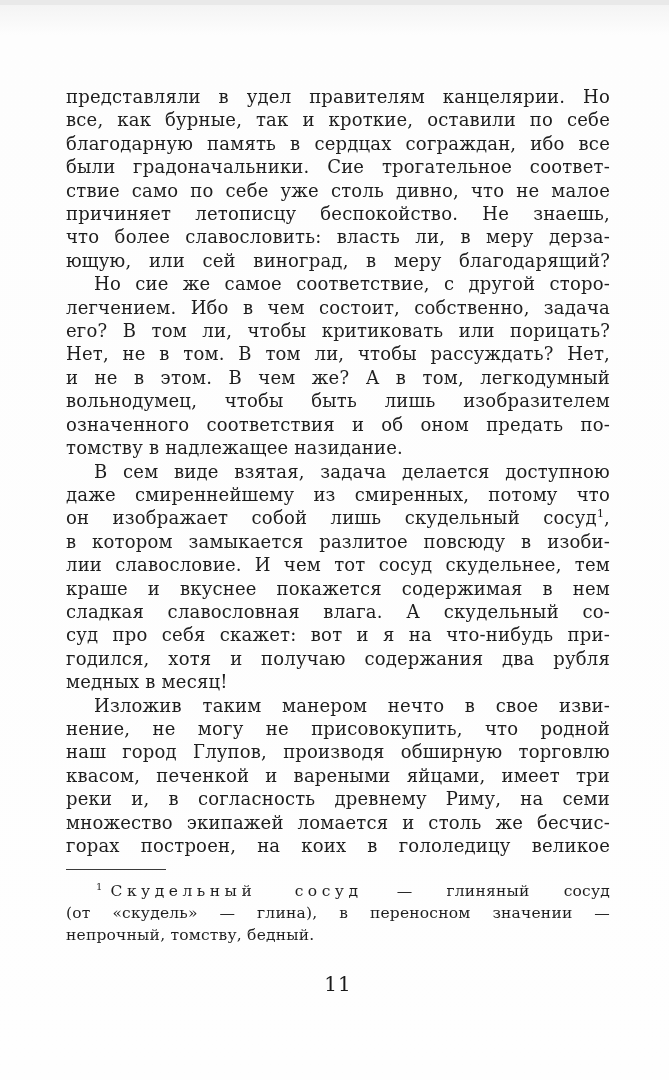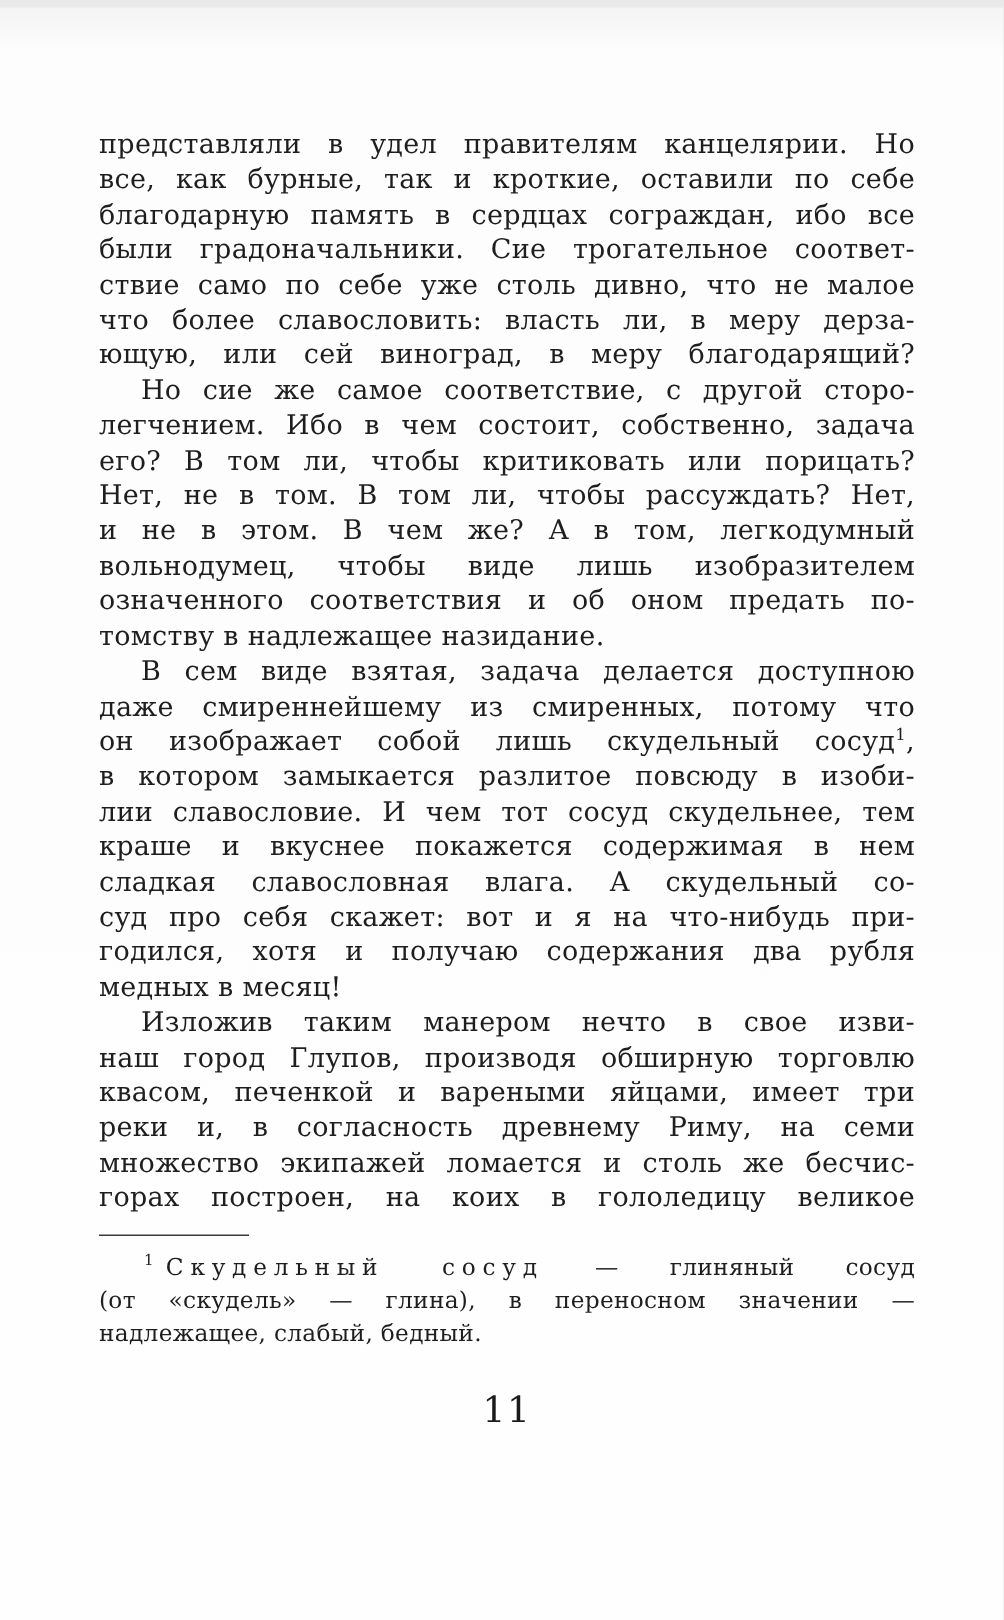--- a/index.html
+++ b/index.html
@@ -64,77 +64,79 @@
   .fn-term { letter-spacing: 4.5px; }
   sup.fn-marker {
     font-size: 10px;
     line-height: 0;
     vertical-align: super;
     margin-right: 8px;
   }
   .page-number {
     margin-top: 26px;
     text-align: center;
-    font-size: 24px;
+    font-size: 20px;
     letter-spacing: 1px;
     color: #1a1a1a;
   }
 </style>
 </head>
 <body>
 
 <div class="page">
   <div class="column">
 
     <div class="para">
       <div class="line">представляли в удел правителям канцелярии. Но</div>
       <div class="line">все, как бурные, так и кроткие, оставили по себе</div>
       <div class="line">благодарную память в сердцах сограждан, ибо все</div>
       <div class="line">были градоначальники. Сие трогательное соответ-</div>
       <div class="line">ствие само по себе уже столь дивно, что не малое</div>
+      <div class="line">причиняет летописцу беспокойство. Не знаешь,</div>
       <div class="line">что более славословить: власть ли, в меру дерза-</div>
       <div class="line">ющую, или сей виноград, в меру благодарящий?</div>
     </div>
 
     <div class="para">
       <div class="line indent">Но сие же самое соответствие, с другой сторо-</div>
       <div class="line">легчением. Ибо в чем состоит, собственно, задача</div>
       <div class="line">его? В том ли, чтобы критиковать или порицать?</div>
       <div class="line">Нет, не в том. В том ли, чтобы рассуждать? Нет,</div>
       <div class="line">и не в этом. В чем же? А в том, легкодумный</div>
-      <div class="line">вольнодумец, чтобы виде лишь изобразителем</div>
+      <div class="line">вольнодумец, чтобы быть лишь изобразителем</div>
       <div class="line">означенного соответствия и об оном предать по-</div>
       <div class="line last">томству в надлежащее назидание.</div>
     </div>
 
     <div class="para">
       <div class="line indent">В сем виде взятая, задача делается доступною</div>
       <div class="line">даже смиреннейшему из смиренных, потому что</div>
       <div class="line"><span>он изображает собой лишь скудельный сосуд</span><sup class="fnref">1</sup><span>,</span></div>
       <div class="line">в котором замыкается разлитое повсюду в изоби-</div>
       <div class="line">лии славословие. И чем тот сосуд скудельнее, тем</div>
       <div class="line">краше и вкуснее покажется содержимая в нем</div>
       <div class="line">сладкая славословная влага. А скудельный со-</div>
       <div class="line">суд про себя скажет: вот и я на что-нибудь при-</div>
       <div class="line">годился, хотя и получаю содержания два рубля</div>
       <div class="line last">медных в месяц!</div>
     </div>
 
     <div class="para">
       <div class="line indent">Изложив таким манером нечто в свое изви-</div>
+      <div class="line">нение, не могу не присовокупить, что родной</div>
       <div class="line">наш город Глупов, производя обширную торговлю</div>
       <div class="line">квасом, печенкой и вареными яйцами, имеет три</div>
       <div class="line">реки и, в согласность древнему Риму, на семи</div>
       <div class="line">множество экипажей ломается и столь же бесчис-</div>
       <div class="line">горах построен, на коих в гололедицу великое</div>
     </div>
 
     <hr class="fn-sep">
     <div class="footnote">
       <div class="fn-line first"><sup class="fn-marker">1</sup><span class="fn-term">Скудельный сосуд</span><span> — глиняный сосуд</span></div>
       <div class="fn-line">(от «скудель» — глина), в переносном значении —</div>
-      <div class="fn-line last">надлежащее, слабый, бедный.</div>
+      <div class="fn-line last">непрочный, томству, бедный.</div>
     </div>
 
     <div class="page-number">11</div>
 
   </div>
 </div>
 
 </body></html>

